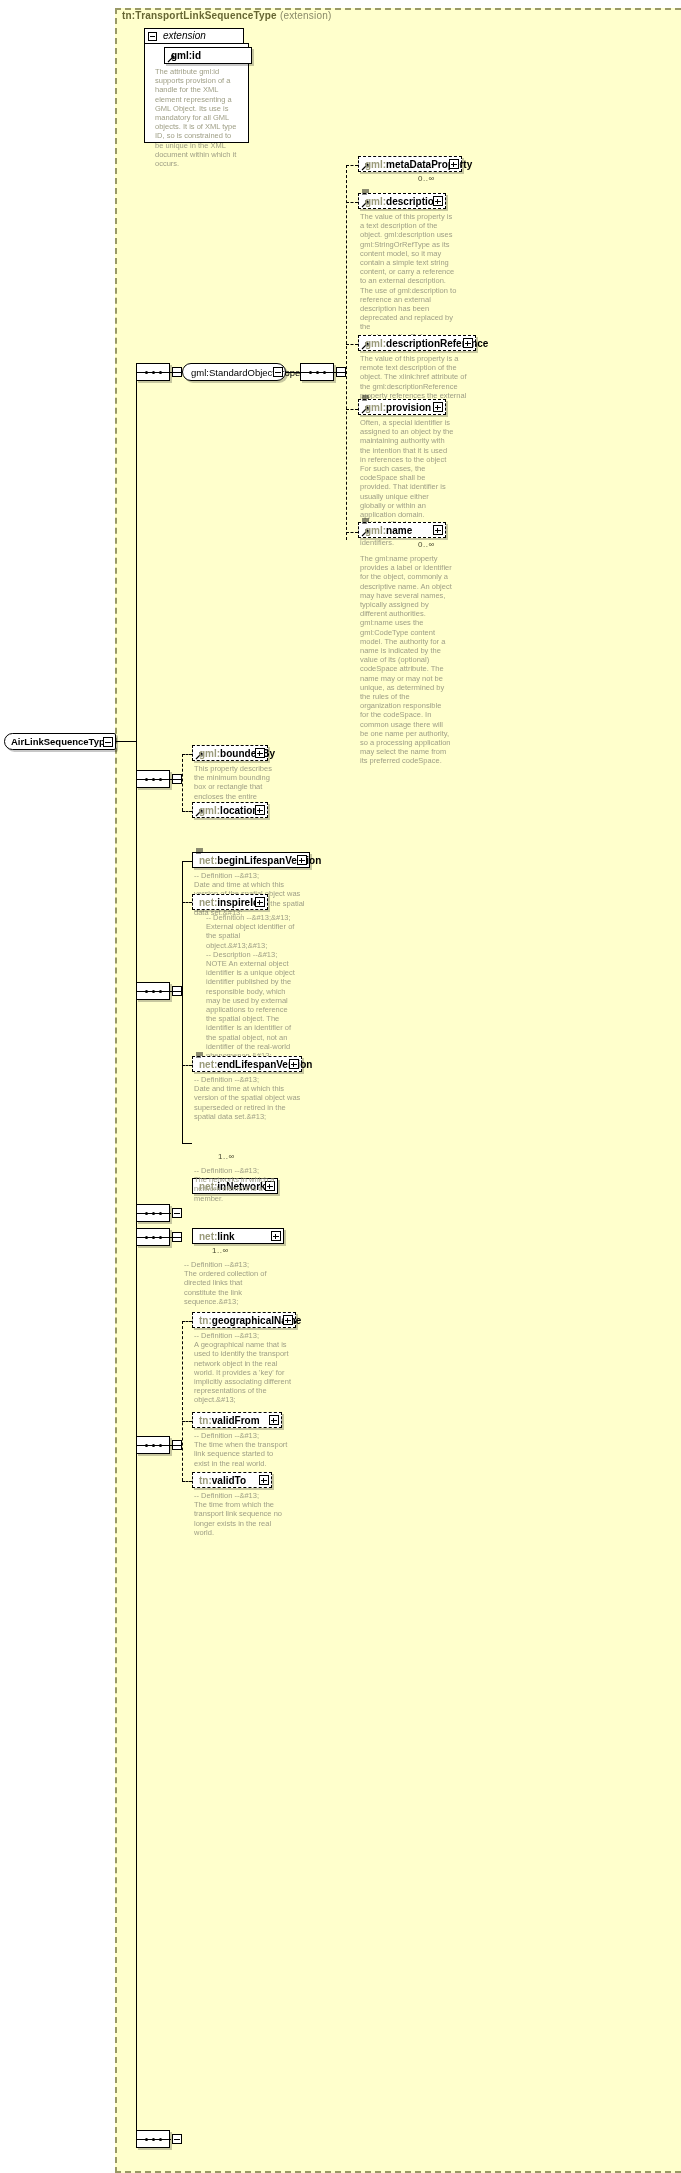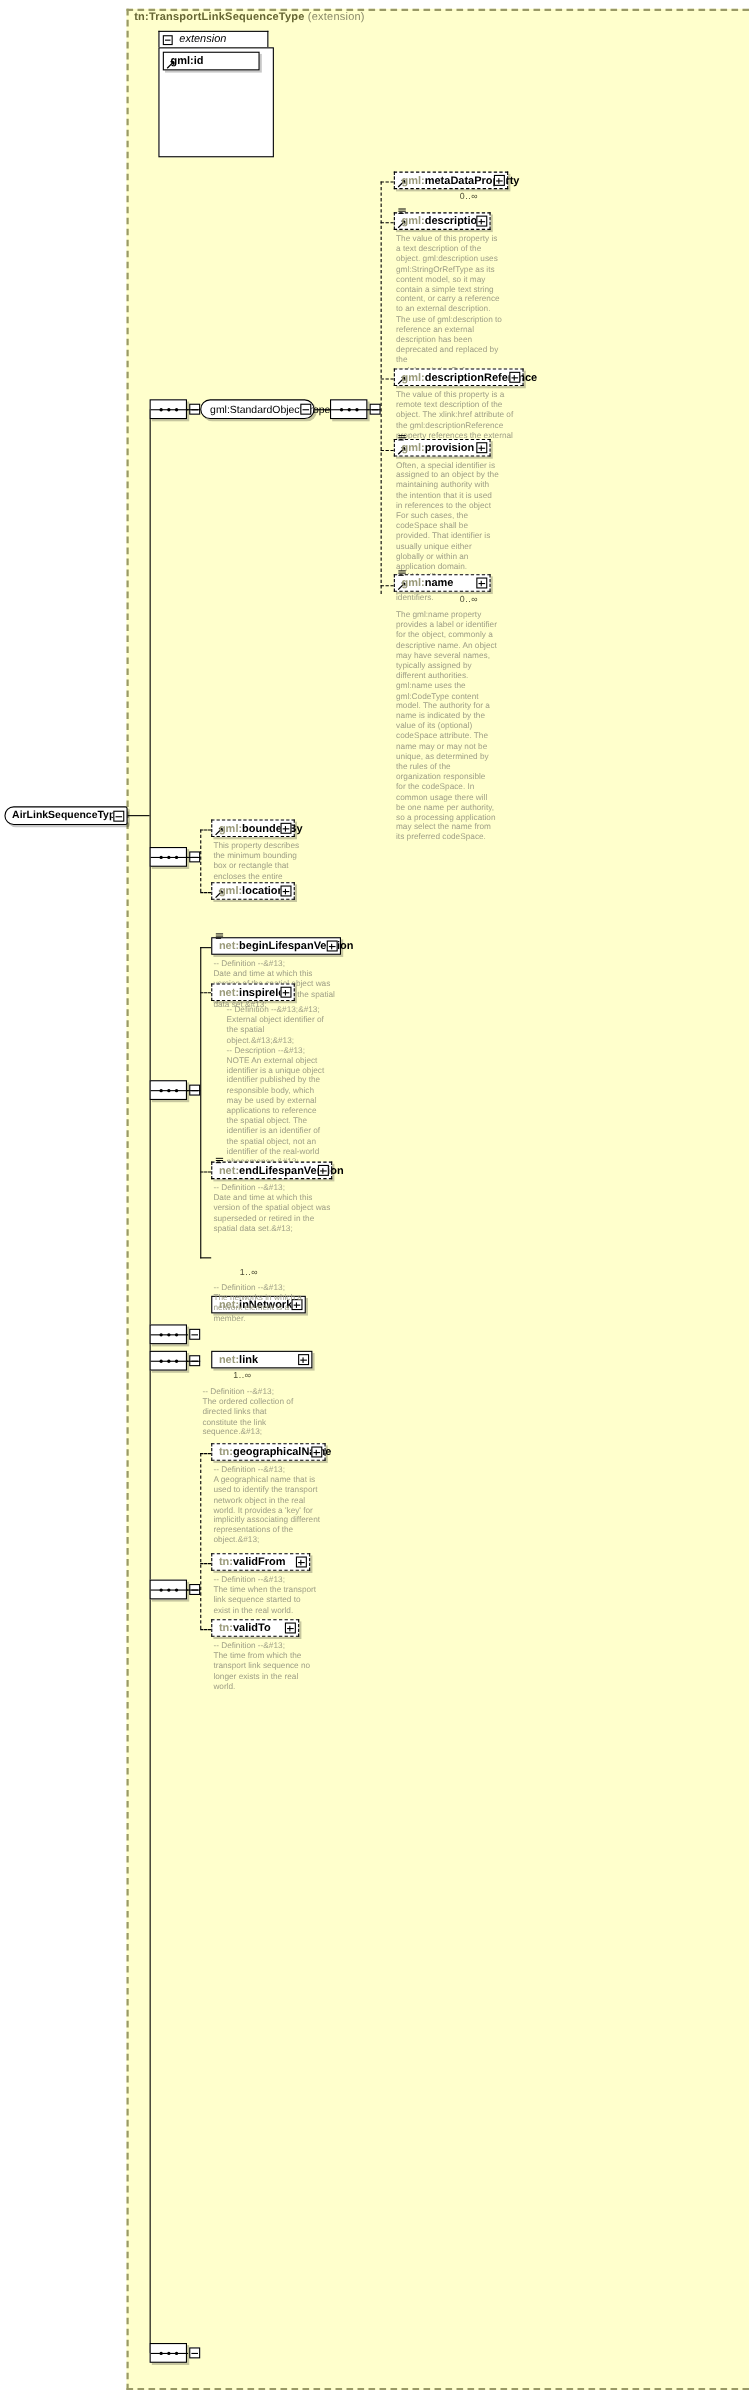--- a/index.html
+++ b/index.html
@@ -170,26 +170,27 @@
     <span>tn:TransportLinkSequenceType</span>
     <span class="paren">(extension)</span>
   </div>
 
   <div class="attrs-tab">
     <span class="exp-minus"></span>
     <span class="lbl">extension</span>
   </div>
   <div class="attrs-body"></div>
 
-  <div class="el" style="left:148px;top:47px;width:88px;height:17px;">
+  <div class="el" style="left:164px;top:47px;width:88px;height:17px;">
     <svg class="refarrow" viewBox="0 0 8 8">
       <path d="M1 7 L7 1 M7 1 L4 1 M7 1 L7 4" stroke="#000" stroke-width="1.1" fill="none"></path>
     </svg>
     <span class="name">gml:id</span>
   </div>
+  <div class="attrdoc" style="left:155px;top:67px;width:86px;">The attribute gml:id supports provision of a handle for the XML element representing a GML Object. Its use is mandatory for all GML objects. It is of XML type ID, so is constrained to be unique in the XML document within which it occurs.</div>
 
   <div class="root">
     <span class="rname">AirLinkSequenceType</span>
     <span class="sq"></span>
   </div>
 
   <div class="ln h" style="left:116px;top:741px;width:20px;"></div>
 
   <div class="ln v" style="left:136px;top:372px;height:1767px;"></div>
 

